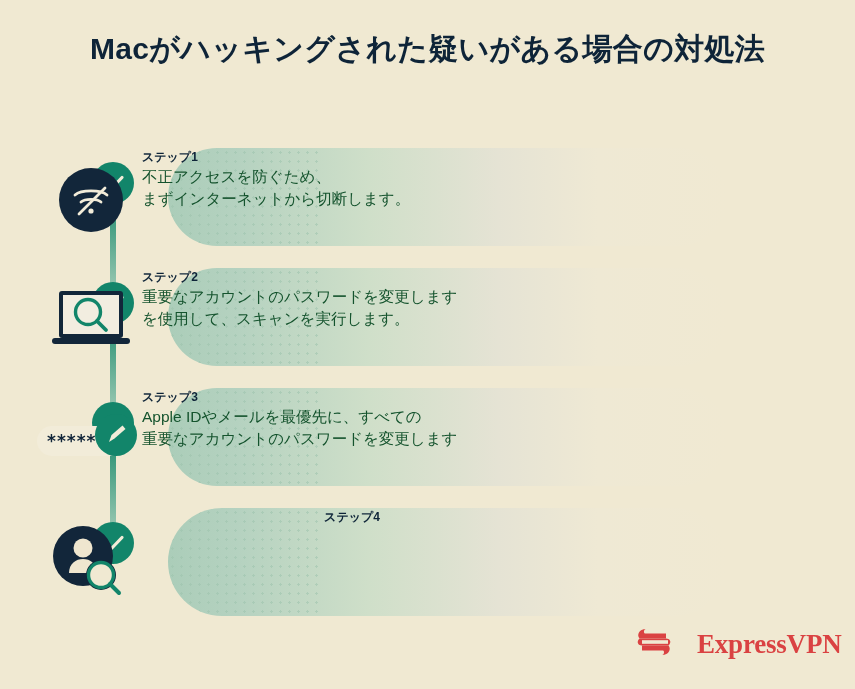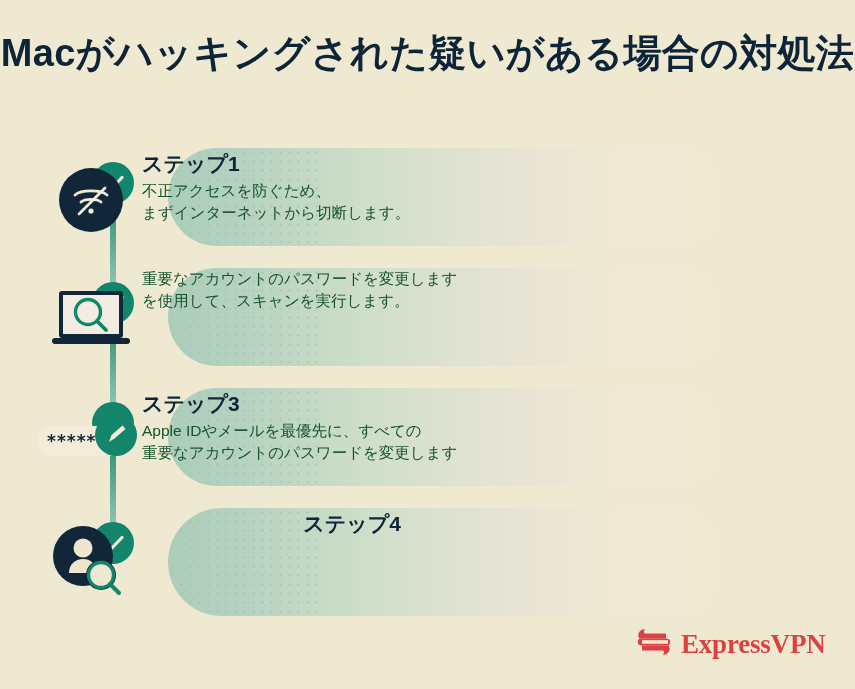--- a/index.html
+++ b/index.html
@@ -16,21 +16,21 @@
     position: relative;
   }
 
   
   .page-title {
     position: absolute;
     top: 30px;
     left: 0;
     width: 855px;
     text-align: center;
-    font-size: 38px;
+    font-size: 30px;
     font-weight: 700;
     letter-spacing: 0.3px;
     color: #0e2438;
     line-height: 1.25;
   }
 
   
   .steps {
     position: absolute;
     top: 140px;
@@ -118,21 +118,21 @@
   .card-text {
     position: absolute;
     left: 142px;
     top: 8px;
     width: 420px;
     z-index: 3;
   }
   .step-row.last .card-text { top: 8px; }
 
   .step-label {
-    font-size: 21px;
+    font-size: 12px;
     font-weight: 700;
     color: #0e2438;
     line-height: 1.5;
     white-space: nowrap;
   }
 
   .step-desc {
     font-size: 15.5px;
     font-weight: 400;
     color: #14532d;
@@ -179,21 +179,21 @@
     background: #12856a;
   }
 
   
   .logo {
     position: absolute;
     left: 636px;
     top: 626px;
     display: flex;
     align-items: center;
-    gap: 9px;
+    gap: 25px;
   }
   .logo-mark { display: block; }
   .logo-text {
     font-family: "Liberation Serif", "DejaVu Serif", serif;
     font-size: 27px;
     font-weight: 700;
     color: #da4242;
     letter-spacing: -0.2px;
     line-height: 1;
   }
@@ -252,20 +252,21 @@
       <svg width="86" height="66" viewBox="0 0 86 66">
         <rect x="11" y="4" width="64" height="47" rx="3" fill="#12263a"></rect>
         <rect x="15" y="8" width="56" height="39" fill="#f2ede0"></rect>
         <rect x="4" y="51" width="78" height="6" rx="3" fill="#12263a"></rect>
         <circle cx="40" cy="25" r="12.5" stroke="#12856a" stroke-width="3.4" fill="none"></circle>
         <line x1="49" y1="34" x2="58" y2="43" stroke="#12856a" stroke-width="3.8" stroke-linecap="round"></line>
       </svg>
     </div>
 
     <div class="card-text">
+      <div class="step-label">ステップ2</div>
       <div class="step-desc">重要なアカウントのパスワードを変更します
 を使用して、スキャンを実行します。</div>
     </div>
   </div>
 
   <div class="step-row">
 
     <div class="timeline-col">
       <div class="timeline-line"></div>
       <div class="check-circle">

